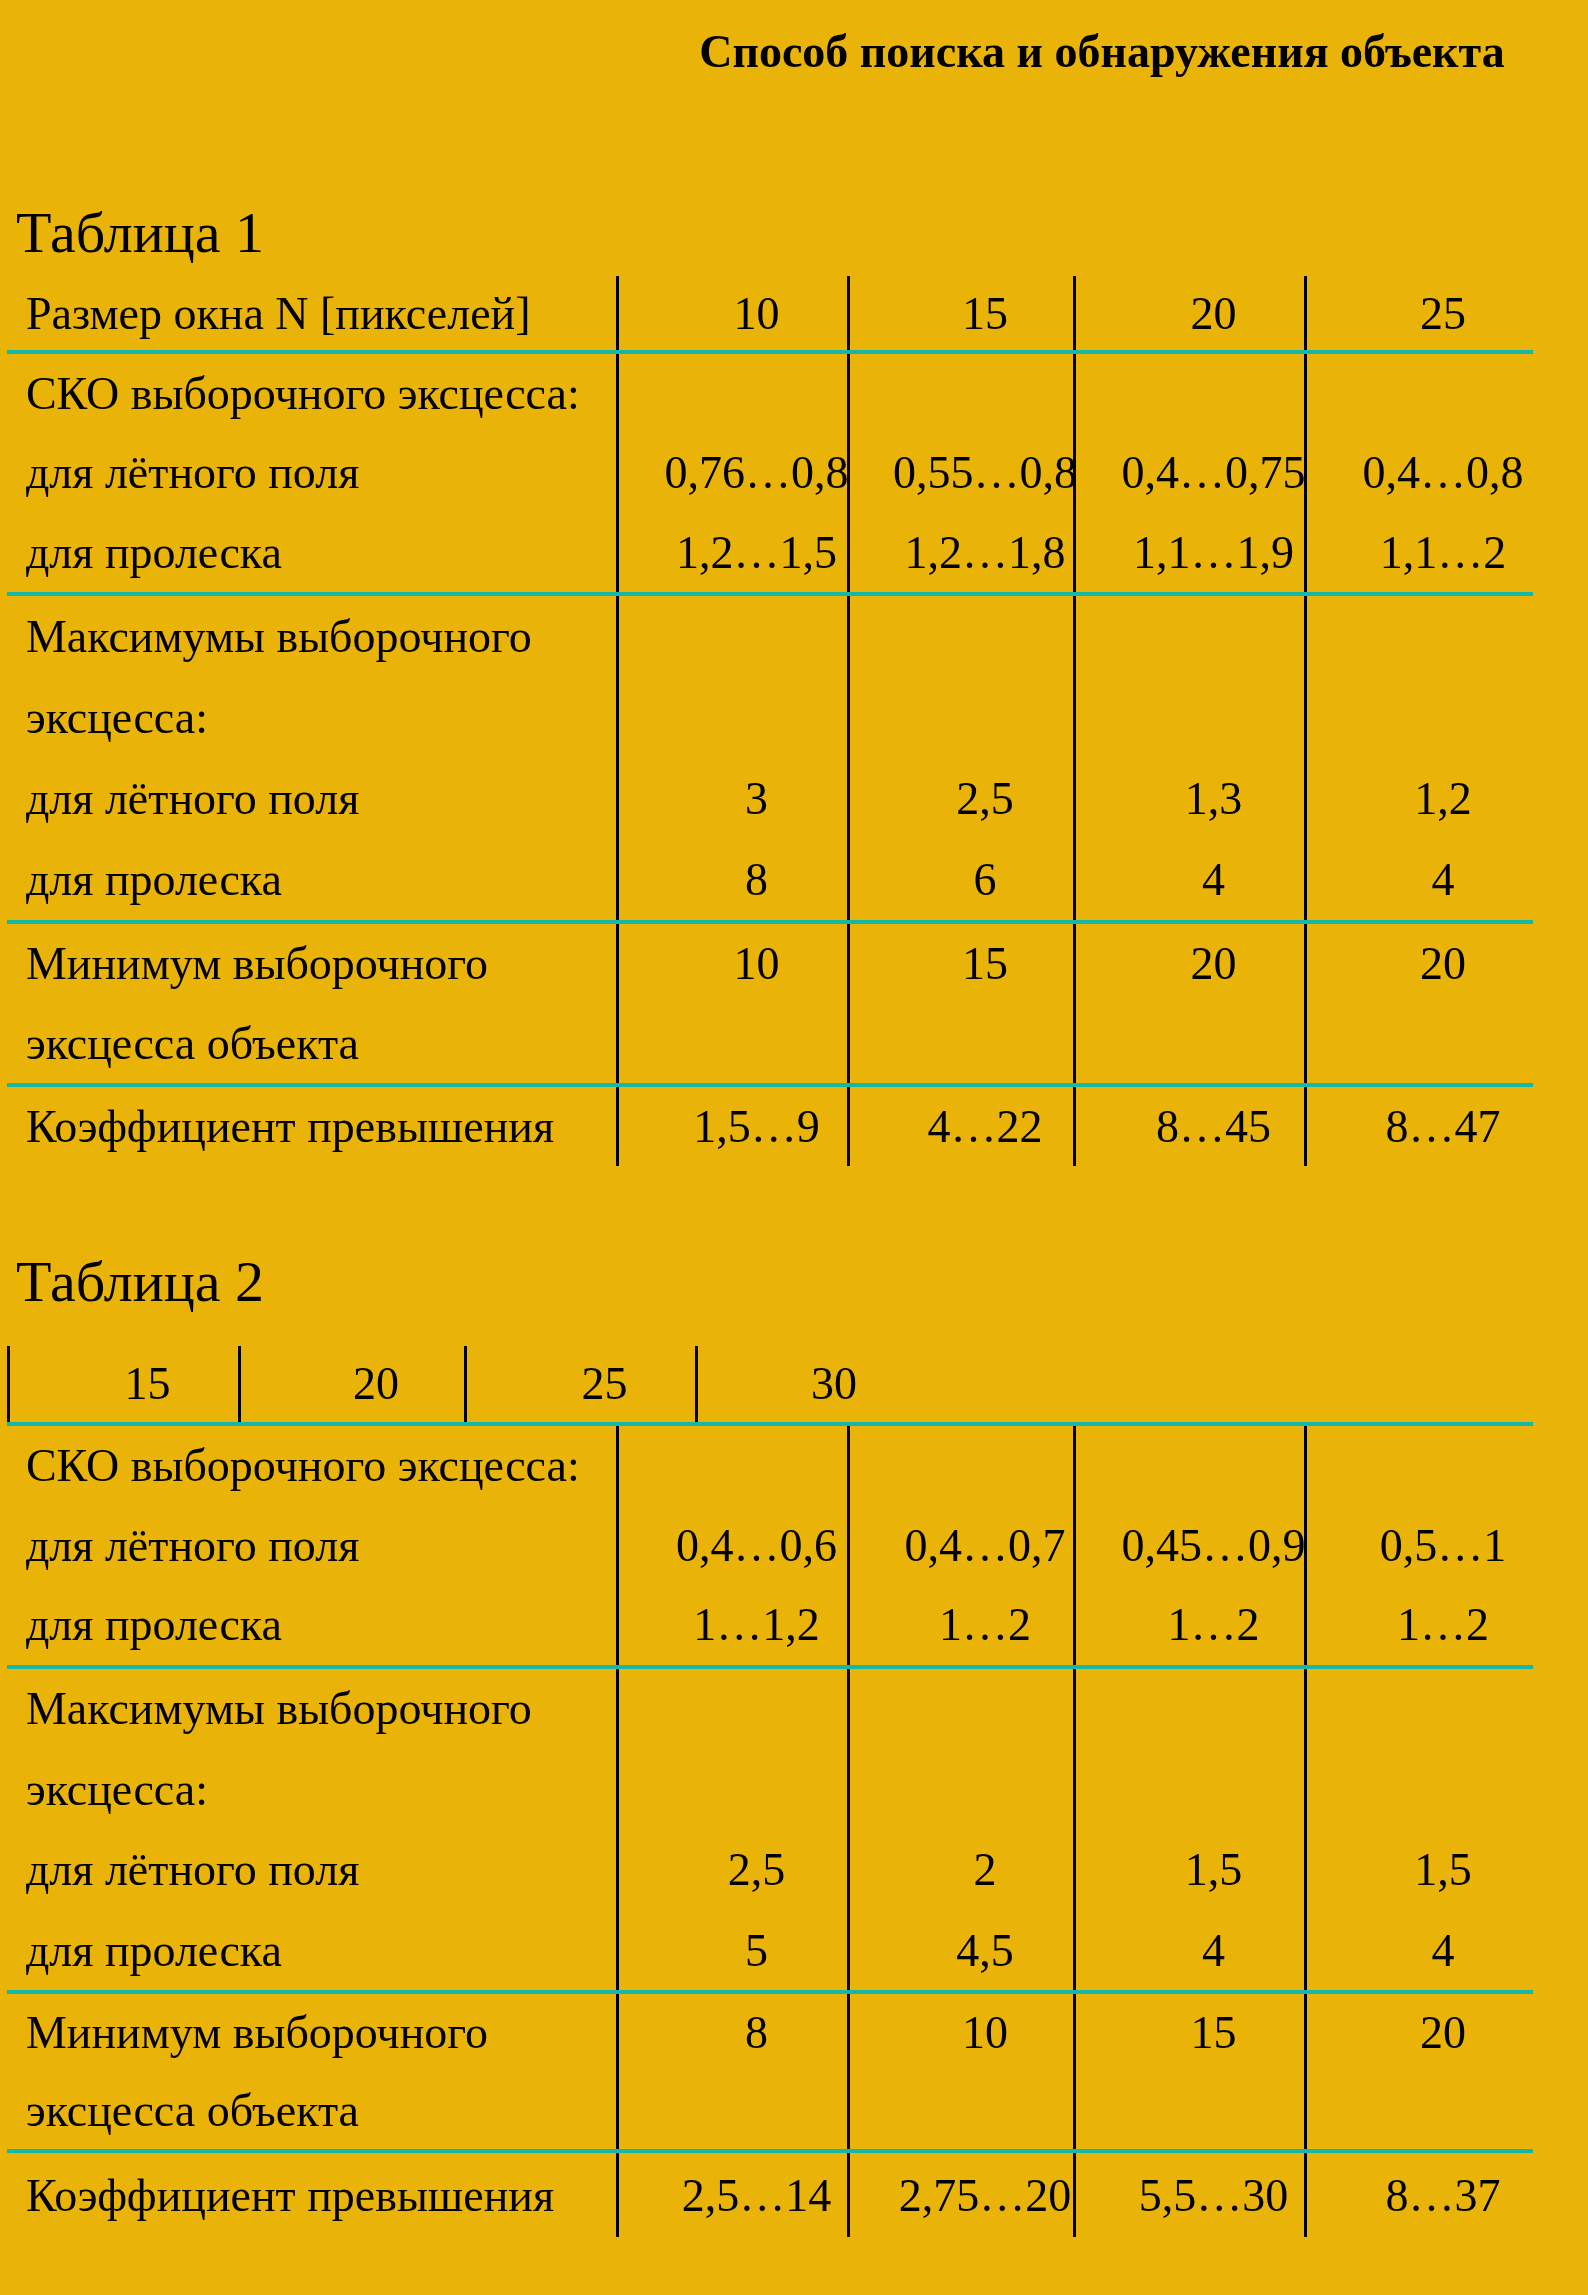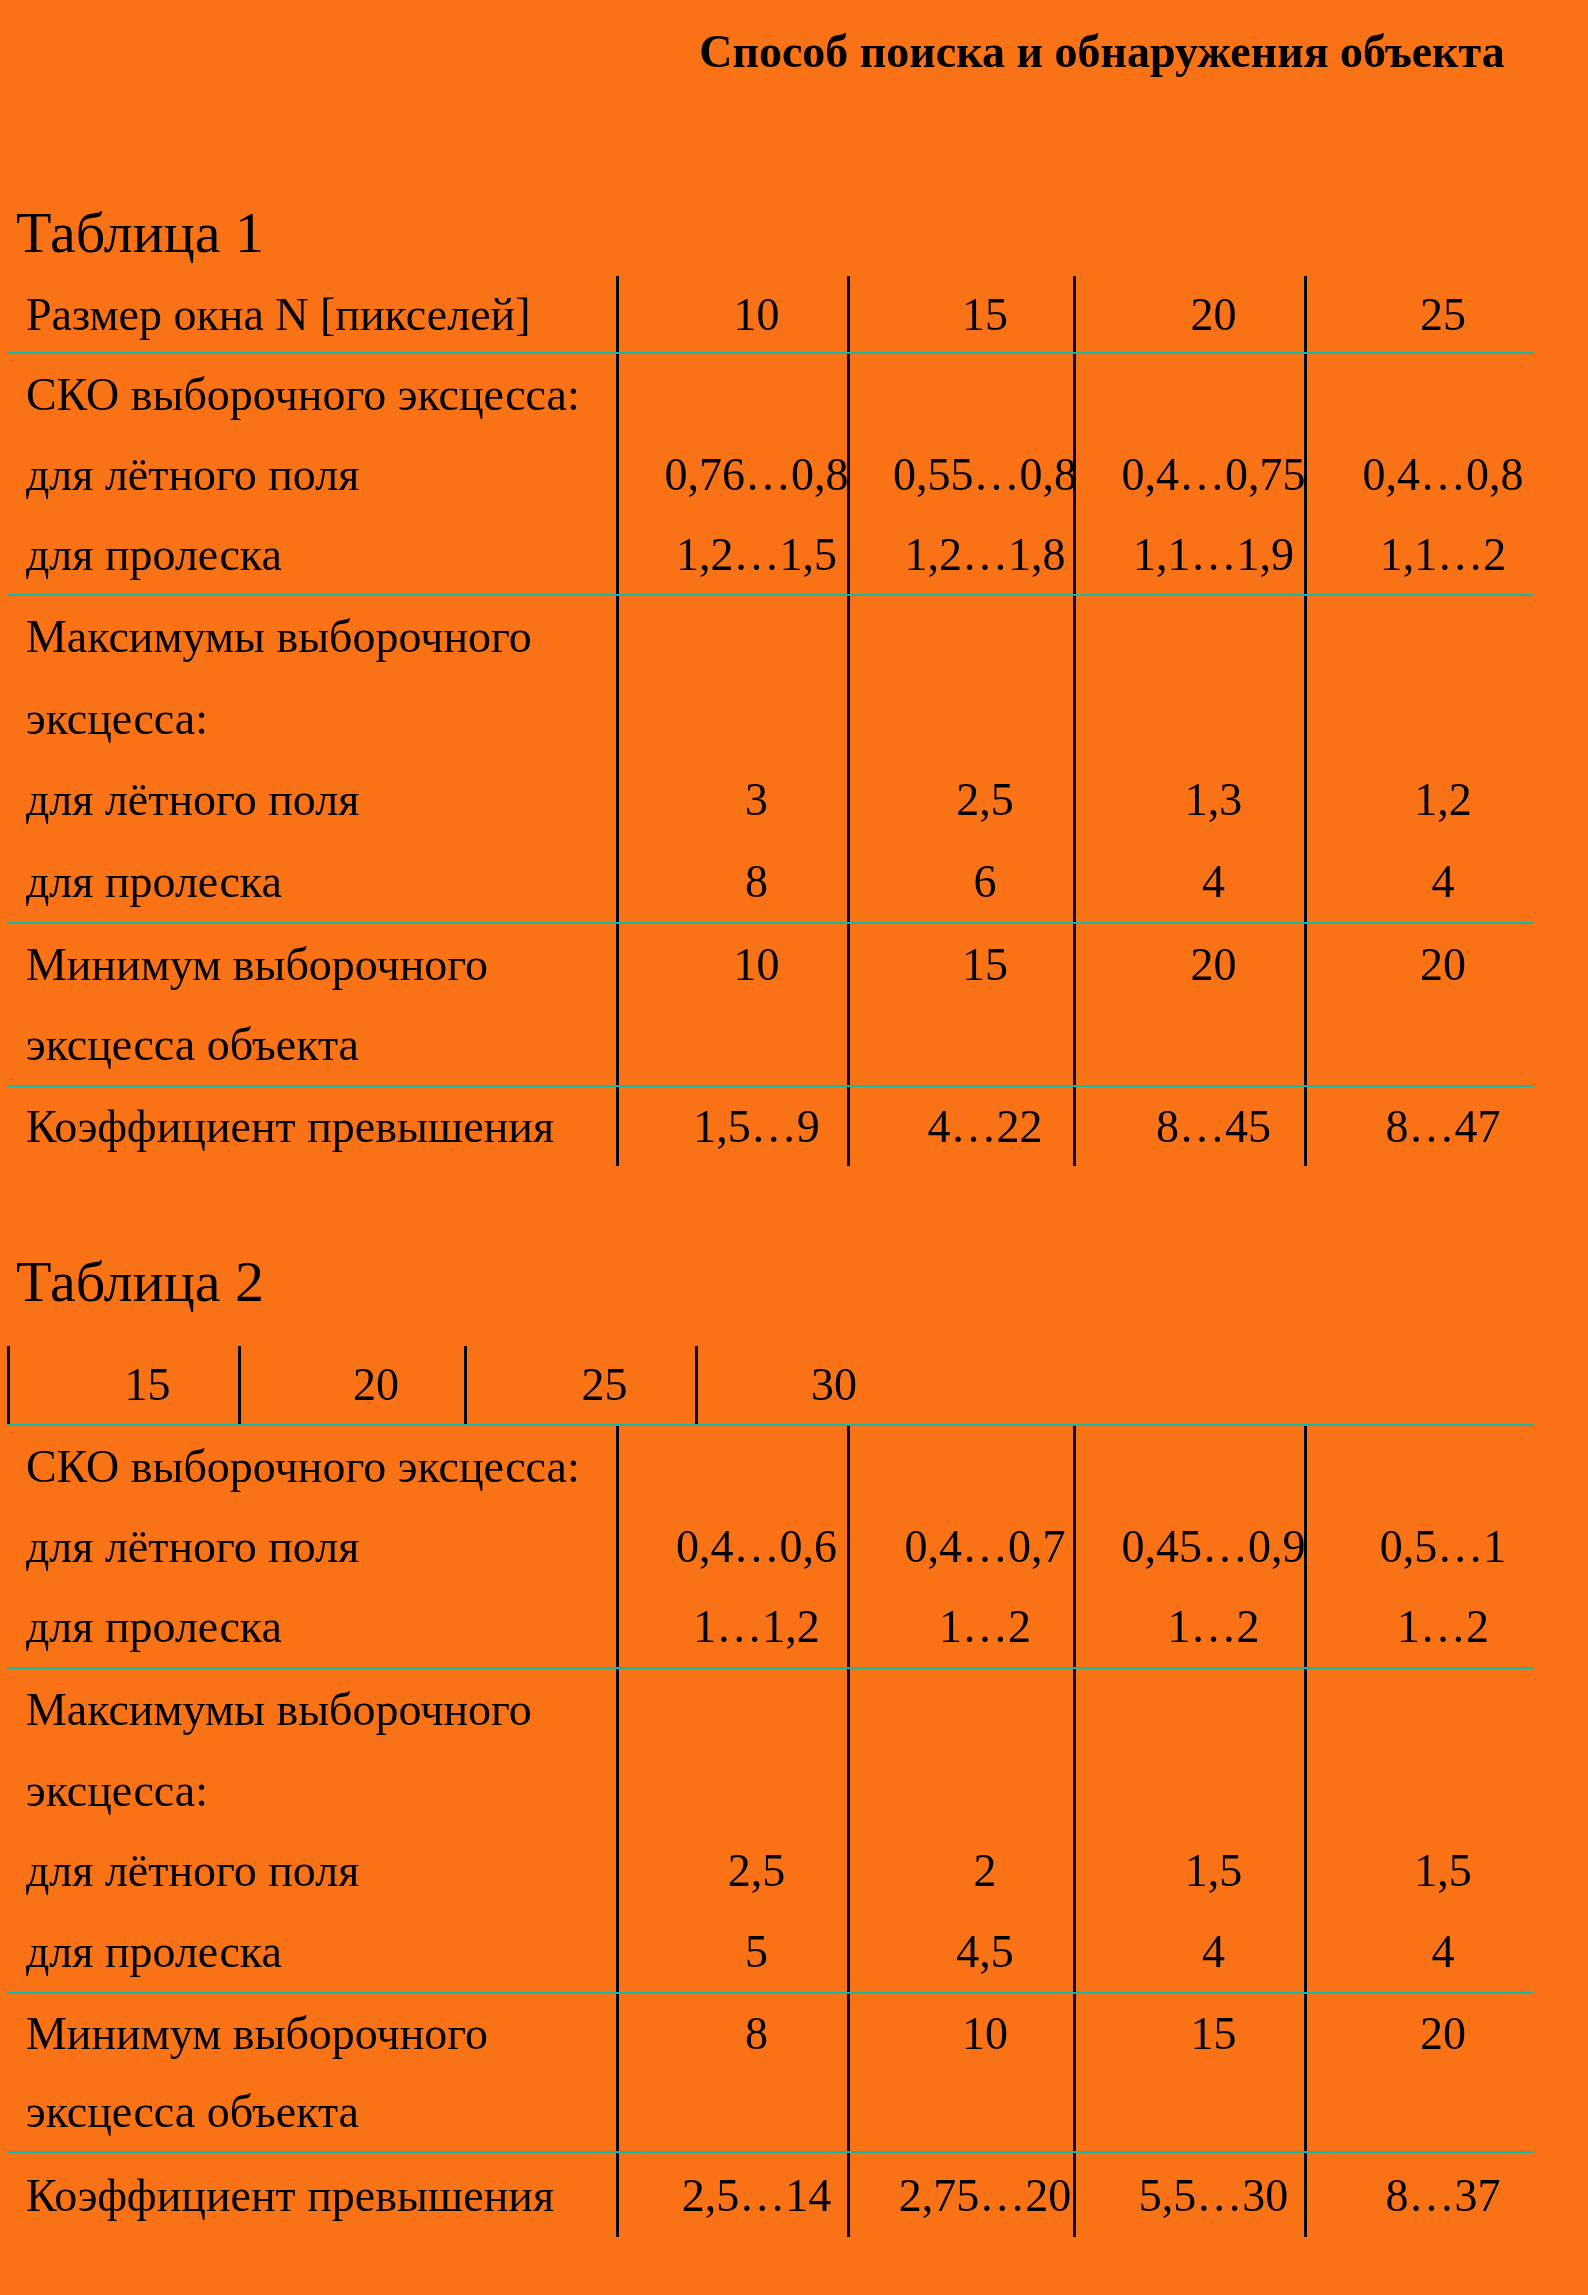--- a/index.html
+++ b/index.html
@@ -1,19 +1,19 @@
 <!DOCTYPE html>
 <html style="font-size:13.7px"><head>
 <meta charset="utf-8">
 <style>
   html,body{margin:0;padding:0;background:#ffffff;}
   .page{
     position:relative;
     width:1588px;height:2295px;
-    background:#f97316;
+    background:#eab308;
     color:#000;
     font-family:"Liberation Serif","DejaVu Serif",serif;
     overflow:hidden;
   }
   .doc-title{
     position:absolute;
     top:24px;left:669px;width:866px;
     text-align:center;
     font-weight:bold;
     font-size:46px;
@@ -32,21 +32,21 @@
     position:absolute;
     left:6.9px;width:1526px;
     display:flex;
     flex-direction:column;
   }
   .sec{
     display:flex;
     box-sizing:border-box;
     width:100%;
   }
-  .sec.rule{border-bottom:2px solid #14b8a6;}
+  .sec.rule{border-bottom:4px solid #14b8a6;}
   .cell{
     box-sizing:border-box;
     display:flex;
     flex-direction:column;
     height:100%;
     padding-left:47px;
   }
   .c0{width:609px;padding-left:19px;}
   .c1{width:231px;}
   .c2{width:226px;}

